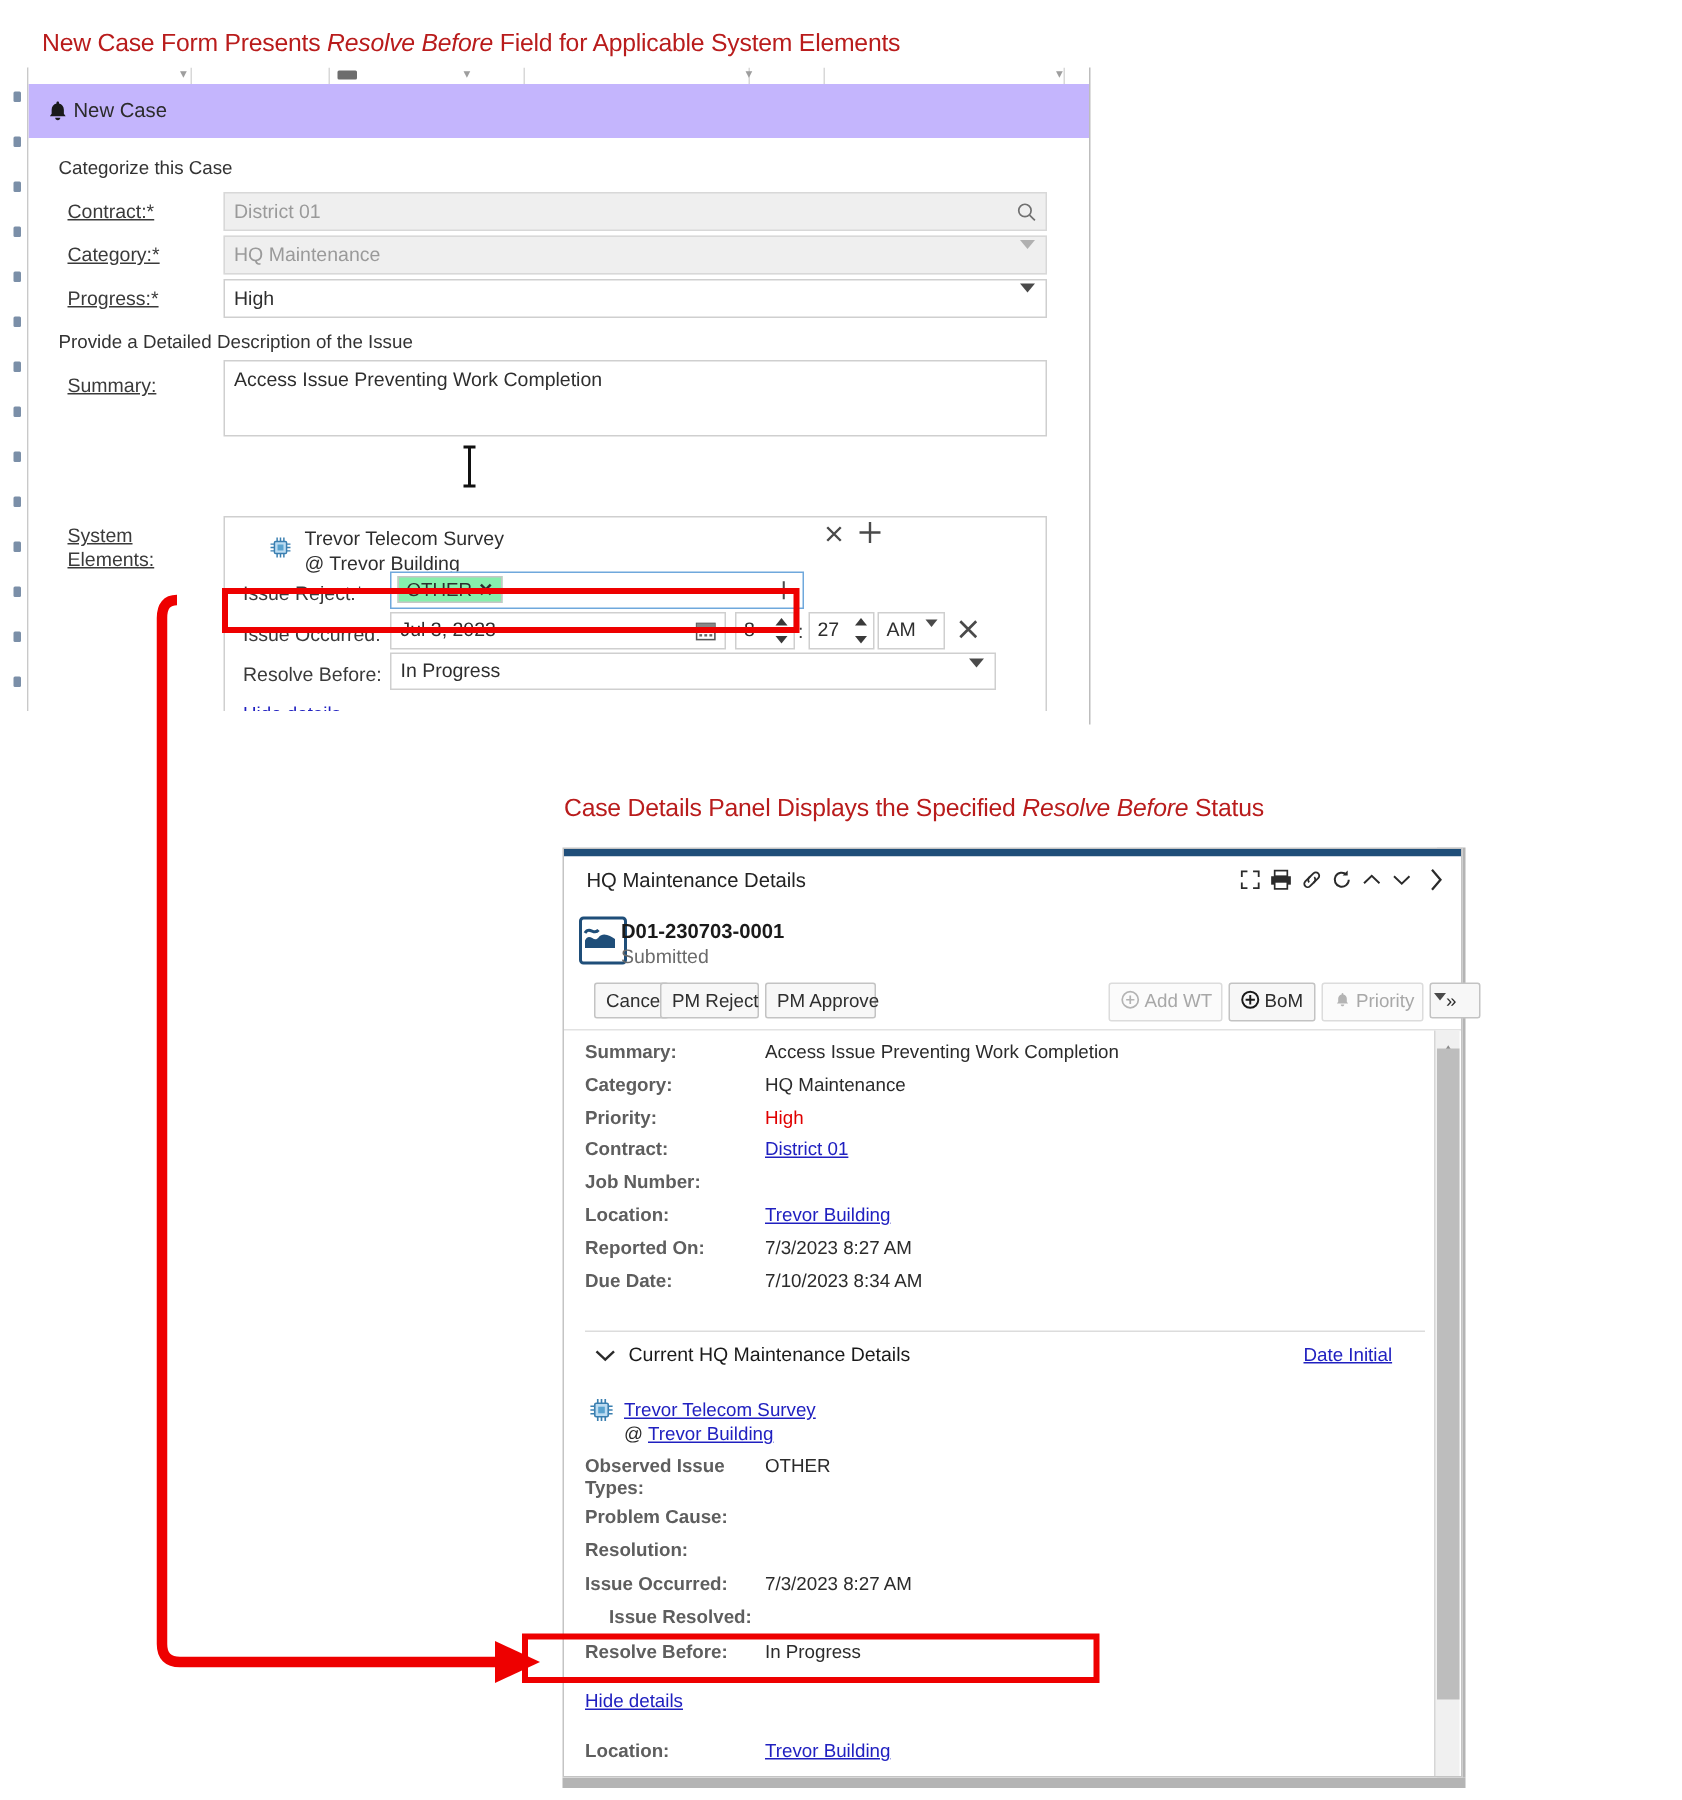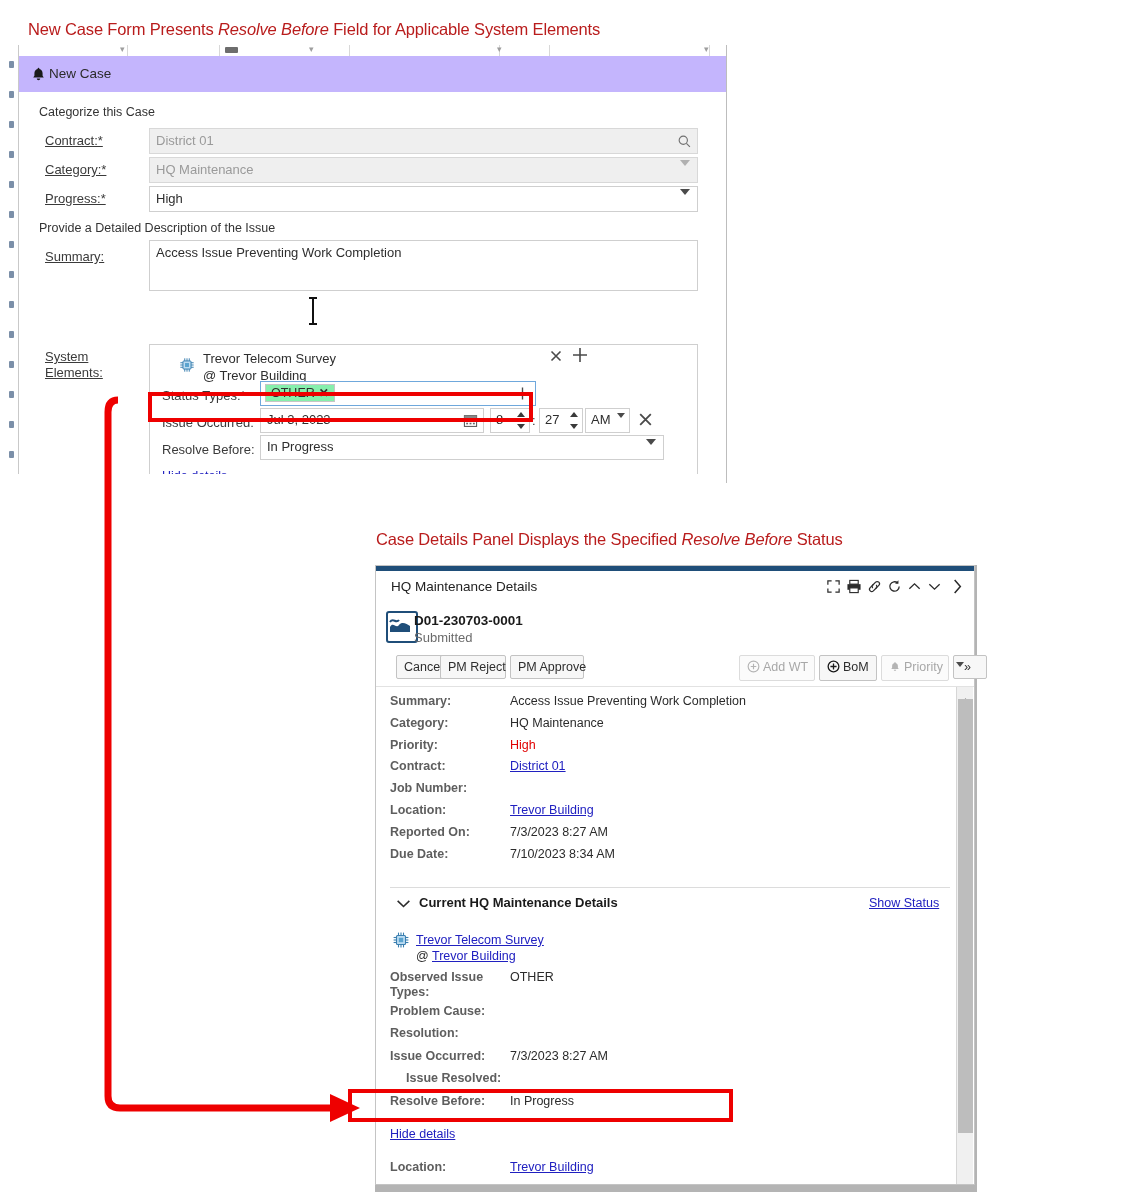--- a/index.html
+++ b/index.html
@@ -136,21 +136,21 @@
   .btn.dis{color:#a8a8a8;border-color:#dcdcdc;background:#fbfbfb;}
   .btn .pi{display:inline-block;vertical-align:-2px;margin-right:3px;}
 
   .dl-label{position:absolute;font-size:12.5px;color:#5e5e5e;font-weight:bold;}
   .dl-value{position:absolute;font-size:12.5px;color:#2b2b2b;}
   .dl-value.red{color:#e00000;}
   .dl-value.lnk{color:#2020c0;text-decoration:underline;cursor:pointer;}
 
   .hr{position:absolute;height:1px;background:#dcdcdc;}
 
-  .sec-title{position:absolute;font-size:13px;font-weight:bold;color:#1a1a1a;}
+  .sec-title{position:absolute;font-size:13px;font-weight:normal;color:#1a1a1a;}
   .chev-dn{position:absolute;}
 
   
   .sb-track{position:absolute;background:#f0f0f0;border-left:1px solid #d6d6d6;}
   .sb-thumb{position:absolute;background:#bdbdbd;}
   .sb-arrow{position:absolute;}
 
   
   .outer-right{position:absolute;left:958px;top:565px;width:19px;height:620px;background:#b4b4b4;}
   .outer-bot{position:absolute;left:375px;top:1185px;width:602px;height:7px;background:#b4b4b4;}
@@ -283,21 +283,21 @@
       <div class="se-name" style="left:53px;top:5px;">Trevor Telecom Survey</div>
       <div class="se-name" style="left:53px;top:22px;">@ Trevor Building</div>
 
       <svg class="abs" style="left:398px;top:3px;" width="16" height="16" viewBox="0 0 16 16">
         <path d="M3.5 3.5 L12.5 12.5 M12.5 3.5 L3.5 12.5" stroke="#4a4a4a" stroke-width="1.6"></path>
       </svg>
       <svg class="abs" style="left:420px;top:0px;" width="20" height="20" viewBox="0 0 20 20">
         <path d="M10 3 V17 M3 10 H17" stroke="#4a4a4a" stroke-width="1.6"></path>
       </svg>
 
-      <div class="row-label" style="left:12px;top:43px;">Status Types:*</div>
+      <div class="row-label" style="left:12px;top:43px;">Issue Reject:*</div>
       <div class="field-box focus" style="left:110px;top:36px;width:276px;height:25px;">
         <div class="tag" style="left:4px;top:2px;">
           <span>OTHER</span><span class="x">✕</span>
         </div>
         <svg class="abs" style="right:4px;top:3px;" width="17" height="17" viewBox="0 0 20 20">
           <path d="M10 3 V17 M3 10 H17" stroke="#4a4a4a" stroke-width="1.6"></path>
         </svg>
       </div>
 
       <div class="row-label" style="left:12px;top:70px;">Issue Occurred:</div>
@@ -467,21 +467,21 @@
     </div>
 
   <div class="hr" style="left:14px;top:321px;width:560px;"></div>
 
   <span class="chev-dn" style="left:19px;top:329px;">
     <svg width="17" height="17" viewBox="0 0 16 16">
         <path d="M2.5 5.5 8 10.8l5.5-5.3" fill="none" stroke="#2b2b2b" stroke-width="1.5"></path>
       </svg>
   </span>
   <div class="sec-title" style="left:43px;top:329px;">Current HQ Maintenance Details</div>
-  <span class="link abs" style="left:493px;top:330px;">Show Status</span>
+  <span class="link abs" style="left:493px;top:330px;">Date Initial</span>
 
   <svg class="abs" style="left:15px;top:364px;width:20px;height:20px;" viewBox="0 0 20 20">
     <rect x="5.5" y="5.5" width="9" height="9" rx="1" fill="#bcdcf2" stroke="#3a7fb0" stroke-width="1.1"></rect>
     <rect x="7.8" y="7.8" width="4.4" height="4.4" fill="#5aa3cf"></rect>
     <g stroke="#3a7fb0" stroke-width="1.1">
       <line x1="7.5" y1="5.5" x2="7.5" y2="2.6"></line>
         <line x1="10" y1="5.5" x2="10" y2="2.6"></line>
         <line x1="12.5" y1="5.5" x2="12.5" y2="2.6"></line>
       <line x1="7.5" y1="14.5" x2="7.5" y2="17.4"></line>
         <line x1="10" y1="14.5" x2="10" y2="17.4"></line>

